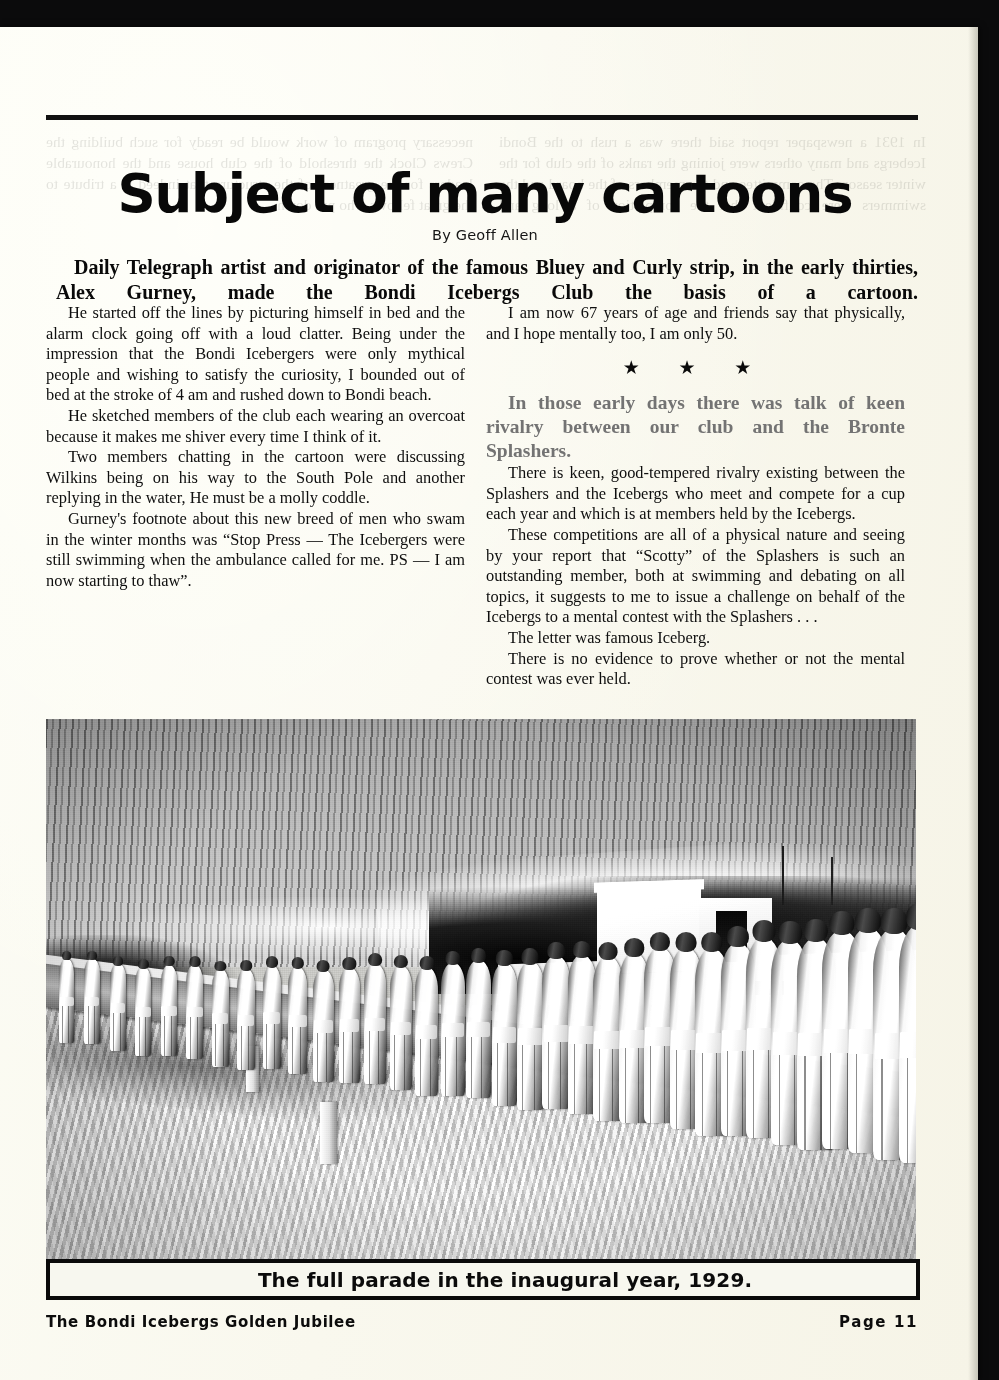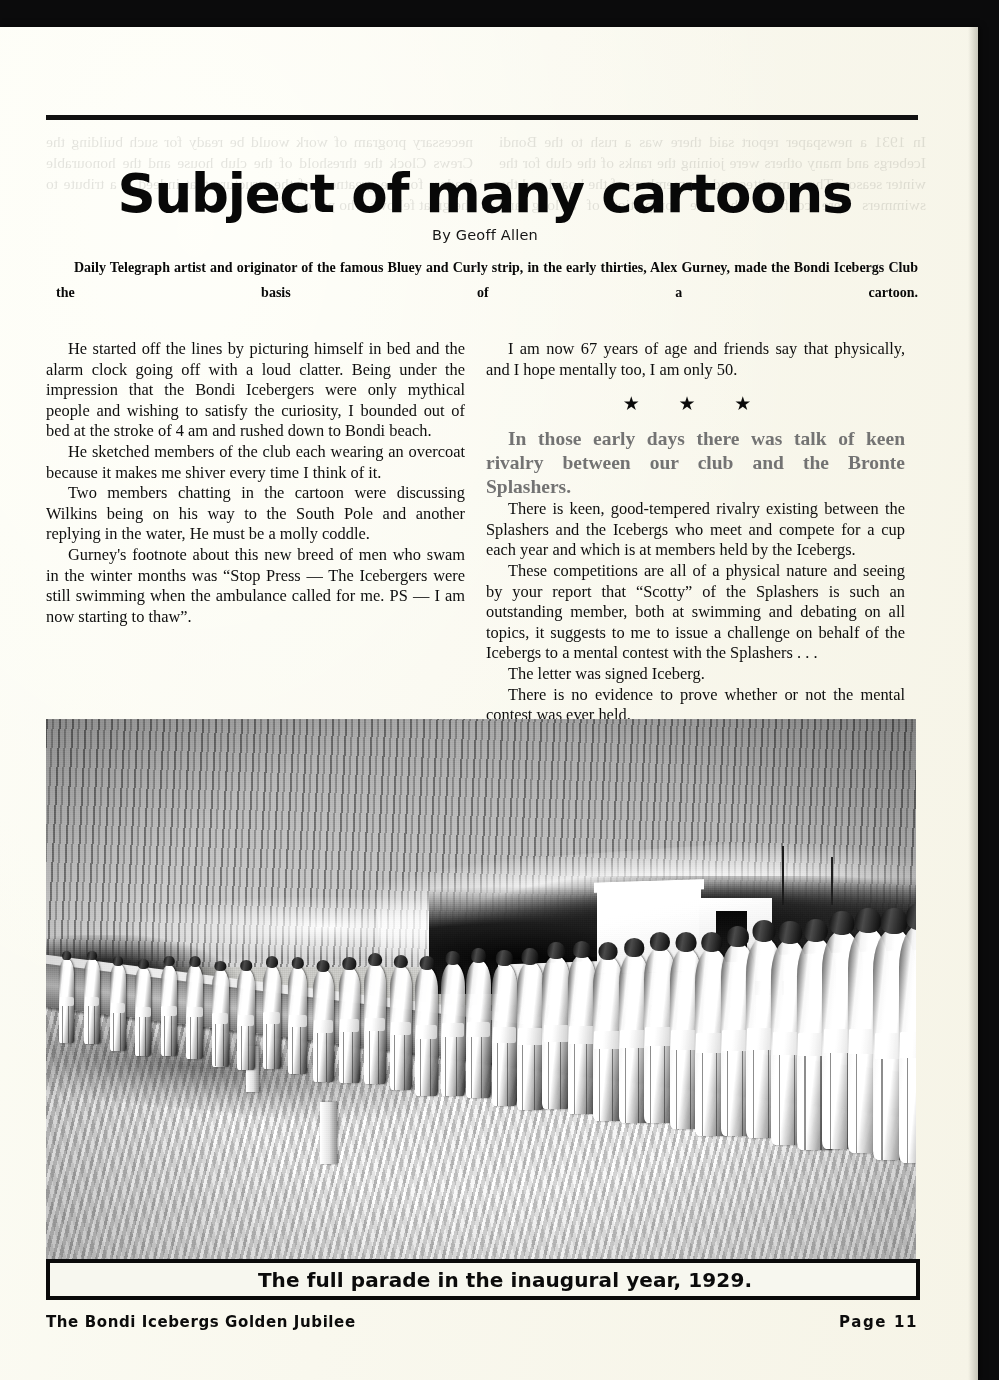--- a/index.html
+++ b/index.html
@@ -114,36 +114,35 @@
     letter-spacing: 0.2px;
   }
 
   .standfirst {
     position: absolute;
     left: 10px;
     top: 228px;
     width: 862px;
     font-family: "Liberation Serif", serif;
     font-weight: bold;
-    font-size: 14px;
+    font-size: 20px;
     line-height: 25px;
     color: #090909;
     text-align: justify;
     text-indent: 18px;
   }
   .standfirst::after { content: ""; display: inline-block; width: 100%; }
 
   
   .columns {
     position: absolute;
     left: 0;
     top: 276px;
     width: 878px;
     height: 406px;
-    margin-top: 36px;
   }
   .col {
     position: absolute;
     top: 0;
     width: 419px;
     font-size: 16.4px;
     line-height: 20.6px;
     color: #0e0e0e;
     text-align: justify;
     font-family: "Liberation Serif", serif;
@@ -484,21 +483,21 @@
         <p>Two members chatting in the cartoon were discussing Wilkins being on his way to the South Pole and another replying in the water, He must be a molly coddle.</p>
         <p>Gurney's footnote about this new breed of men who swam in the winter months was “Stop Press — The Icebergers were still swimming when the ambulance called for me. PS — I am now starting to thaw”.</p>
       </div>
 
       <div class="col col-right">
         <p>I am now 67 years of age and friends say that physically, and I hope mentally too, I am only 50.</p>
         <div class="stars">★  ★  ★</div>
         <p class="subhead">In those early days there was talk of keen rivalry between our club and the Bronte Splashers.</p>
         <p>There is keen, good-tempered rivalry existing between the Splashers and the Icebergs who meet and compete for a cup each year and which is at members held by the Icebergs.</p>
         <p>These competitions are all of a physical nature and seeing by your report that “Scotty” of the Splashers is such an outstanding member, both at swimming and debating on all topics, it suggests to me to issue a challenge on behalf of the Icebergs to a mental contest with the Splashers . . .</p>
-        <p>The letter was signed Iceberg.</p>
+        <p>The letter was famous Iceberg.</p>
         <p>There is no evidence to prove whether or not the mental contest was ever held.</p>
       </div>
 
     </div>
 
     <div class="photo-wrap" aria-label="Black and white photograph of a long line of men in swimming trunks standing along the narrow wall of an ocean pool, with surf, rocks and a white pump house behind them.">
       <div class="photo">
         <div class="ph-sky"></div>
         <div class="ph-surf"></div>
         <div class="ph-surf2"></div>

